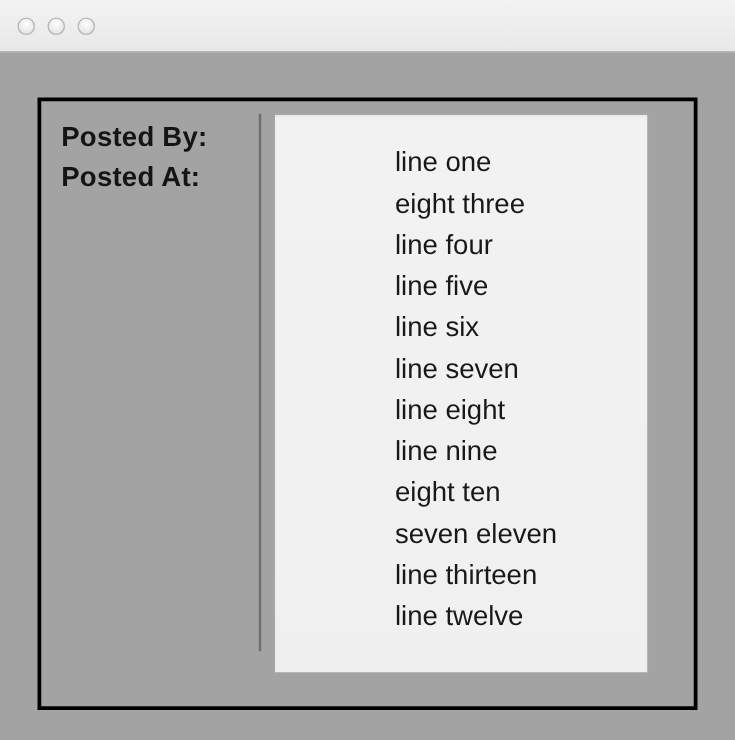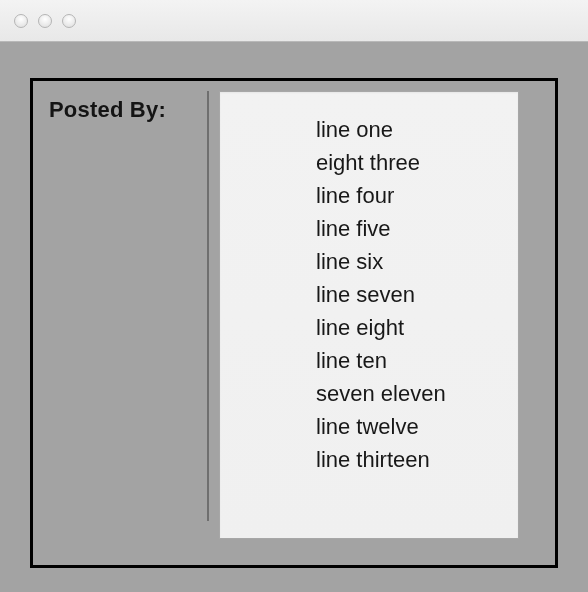--- a/index.html
+++ b/index.html
@@ -84,31 +84,33 @@
 <div class="window">
   <div class="titlebar">
     <div class="traffic-light"></div>
     <div class="traffic-light"></div>
     <div class="traffic-light"></div>
   </div>
   <div class="content">
     <div class="panel">
       <div class="left-col">
         <div class="label">Posted By:</div>
+        <div class="label">Posted At:</div>
       </div>
       <div class="right-col">
         <div class="listbox" id="listbox">
             <div class="list-item">line one</div>
             <div class="list-item">eight three</div>
             <div class="list-item">line four</div>
             <div class="list-item">line five</div>
             <div class="list-item">line six</div>
             <div class="list-item">line seven</div>
             <div class="list-item">line eight</div>
-            <div class="list-item">line ten</div>
+            <div class="list-item">line nine</div>
+            <div class="list-item">eight ten</div>
             <div class="list-item">seven eleven</div>
+            <div class="list-item">line thirteen</div>
             <div class="list-item">line twelve</div>
-            <div class="list-item">line thirteen</div>
           </div>
       </div>
     </div>
   </div>
 </div>
 
 </body></html>

